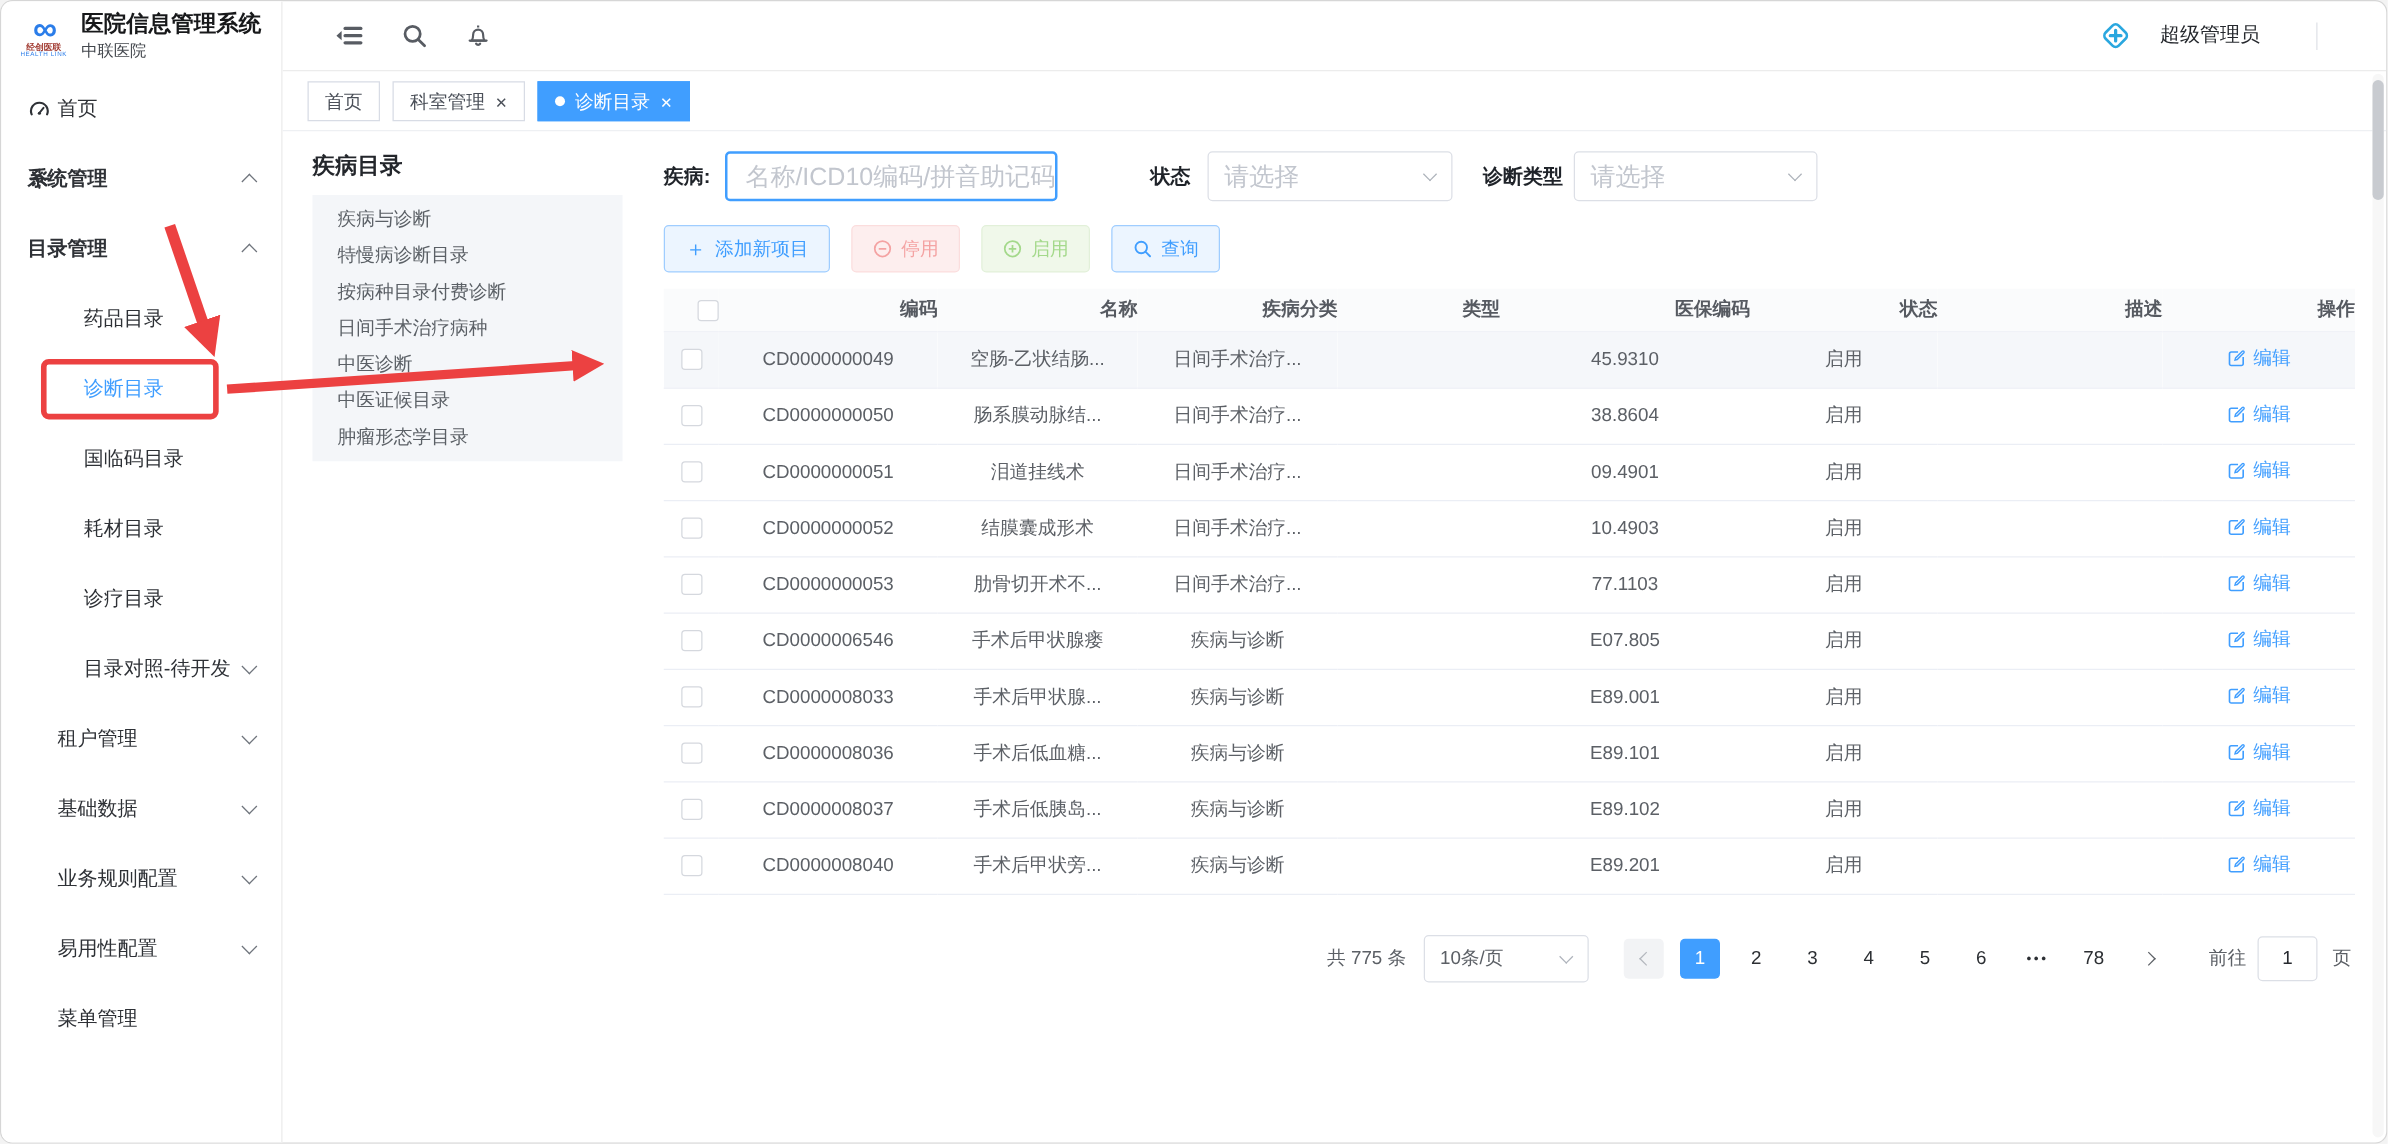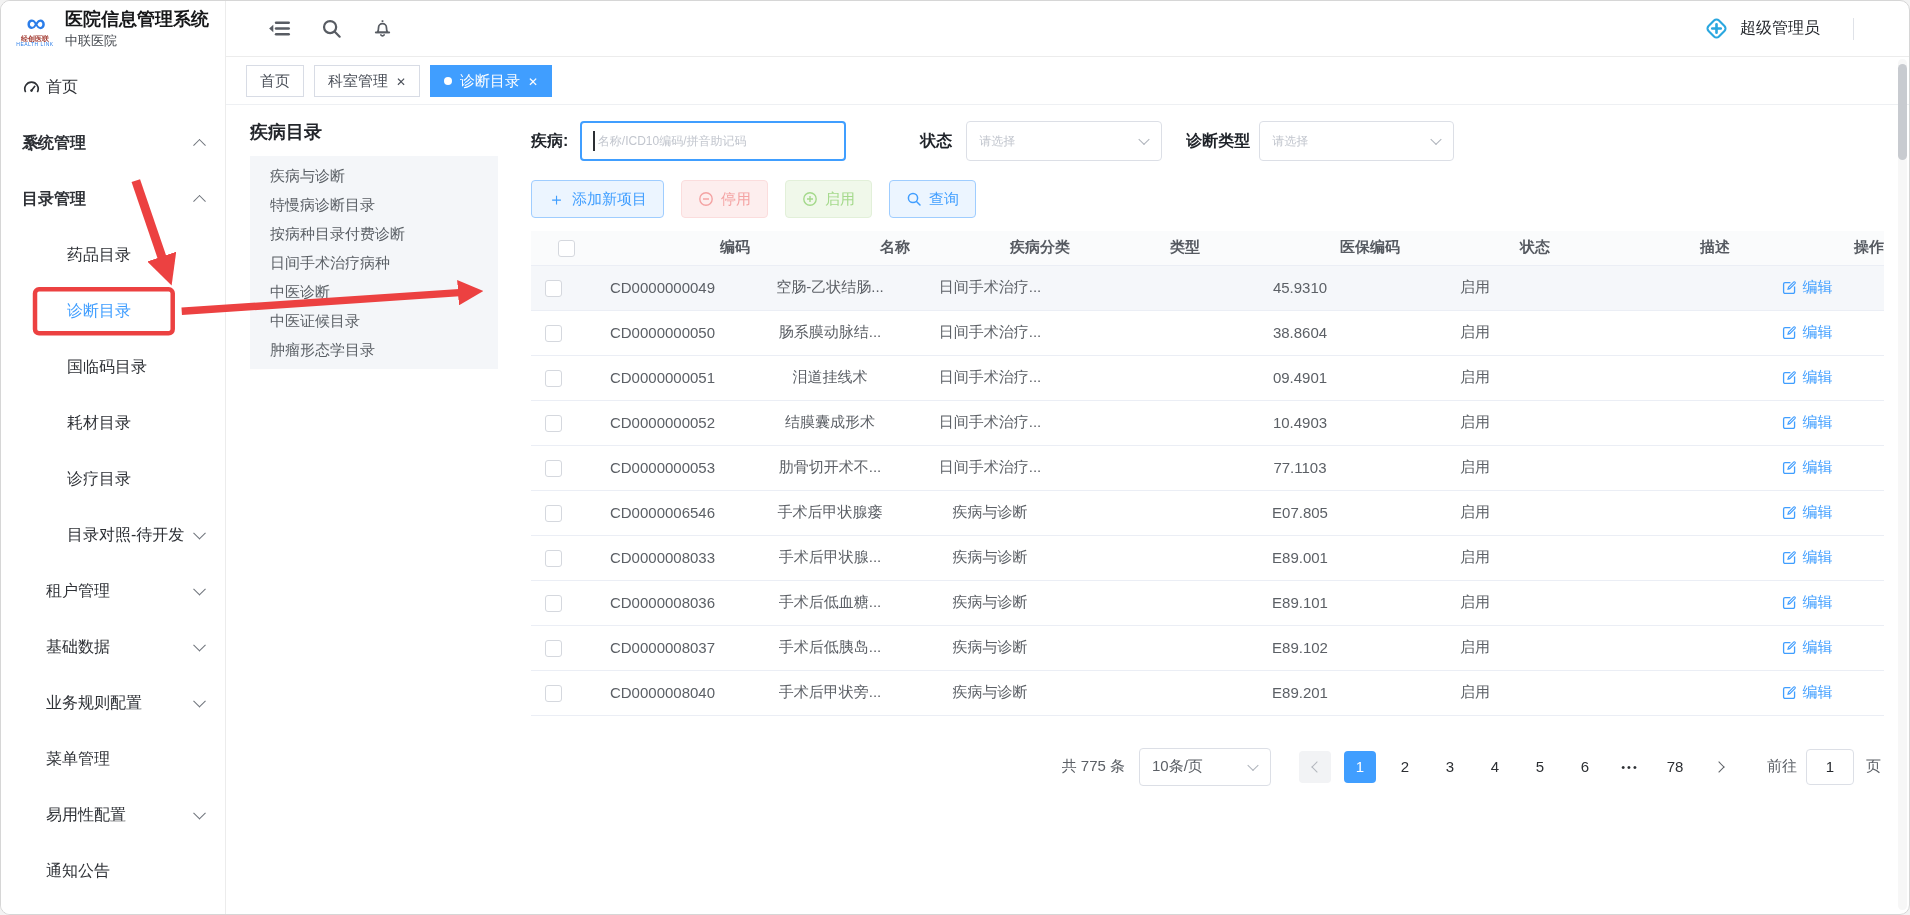--- a/index.html
+++ b/index.html
@@ -27,21 +27,21 @@
   .mi-ic[data-icon="home"] .ic-home{display:block;}
   .mi-ic[data-icon="gear"] .ic-gear{display:block;}
   .chev{display:none;width:9px;height:9px;border-right:1.8px solid #6f747c;border-bottom:1.8px solid #6f747c;position:absolute;right:21px;top:50%;}
   .chev[data-chev="up"]{display:block;transform:translateY(-25%) rotate(-135deg);}
   .chev[data-chev="down"]{display:block;transform:translateY(-70%) rotate(45deg);}
 
   
   .main{flex:1;display:flex;flex-direction:column;min-width:0;}
   .topbar{height:56px;display:flex;align-items:center;border-bottom:1px solid #ececec;padding-left:42px;gap:30px;}
   .tool-ic{display:flex;align-items:center;justify-content:center;cursor:pointer;}
-  .topbar-right{margin-left:auto;display:flex;align-items:center;gap:11px;padding-right:55px;}
+  .topbar-right{margin-left:auto;display:flex;align-items:center;gap:23px;padding-right:55px;}
   .user-name{font-size:16px;color:#26292e;}
   .vdiv{width:1px;height:22px;background:#dfe2e8;margin-left:22px;}
 
   
   .tabbar{display:flex;gap:10px;padding:8px 0 7px 20px;border-bottom:1px solid #eef0f3;}
   .tab{height:32px;padding:0 13px;border:1px solid #d8dce5;background:#fff;color:#4b5059;font-size:15px;display:inline-flex;align-items:center;gap:8px;cursor:pointer;}
   .tab[data-cls~="active"]{background:#409eff;border-color:#409eff;color:#fff;}
   .tab-dot{display:none;width:8px;height:8px;border-radius:50%;background:#fff;}
   .tab[data-cls~="active"] .tab-dot{display:inline-block;}
   .tab-x{display:none;font-size:14px;line-height:1;}
@@ -55,21 +55,21 @@
   .sub-list{list-style:none;background:#f4f6f9;width:248px;padding:5px 0;}
   .sub-item{height:29px;line-height:29px;padding-left:20px;font-size:15px;color:#5b6066;cursor:pointer;white-space:nowrap;}
 
   .workarea{flex:1;padding:16px 28px 0 29px;min-width:0;}
 
   
   .filters{display:flex;align-items:center;}
   .flabel{font-size:16px;font-weight:700;color:#1f2329;white-space:nowrap;}
   .mock-input{margin-left:12px;width:266px;height:40px;border:2px solid #409eff;border-radius:4px;display:flex;align-items:center;padding:0 11px;background:#fff;cursor:text;}
   .caret{width:1.5px;height:20px;background:#2b2e33;margin-right:3px;}
-  .ph{color:#c2c6ce;font-size:12px;white-space:nowrap;}
+  .ph{color:#c2c6ce;font-size:20px;white-space:nowrap;}
   .sel{height:40px;border:1px solid #dcdfe6;border-radius:4px;display:flex;align-items:center;padding:0 12px;background:#fff;position:relative;cursor:pointer;}
   .sel .chev-d{position:absolute;right:13px;top:50%;width:8px;height:8px;border-right:1.6px solid #aeb3bb;border-bottom:1.6px solid #aeb3bb;transform:translateY(-70%) rotate(45deg);}
   .status-label{margin-left:74px;}
   .sel-status{margin-left:14px;width:196px;}
   .type-label{margin-left:24px;}
   .sel-type{margin-left:9px;width:195px;}
 
   
   .actions{margin-top:19px;display:flex;gap:17px;}
   .btn{height:38px;border-radius:4px;padding:0 16px;font-size:15px;display:inline-flex;align-items:center;gap:7px;border:1px solid transparent;cursor:pointer;font-family:inherit;background:#fff;}
@@ -239,37 +239,29 @@
             
           </span>
           <span class="mi-label">业务规则配置</span>
           <span class="chev" data-chev="down"></span>
         </div>
         <div class="mitem" data-cls="lv1">
           <span class="mi-ic" data-icon="">
             
             
           </span>
-          <span class="mi-label">菜单管理</span>
-
-        </div>
-        <div class="mitem" data-cls="lv1">
-          <span class="mi-ic" data-icon="">
-            
-            
-          </span>
           <span class="mi-label">易用性配置</span>
           <span class="chev" data-chev="down"></span>
         </div>
         <div class="mitem" data-cls="lv1">
           <span class="mi-ic" data-icon="">
             
             
           </span>
-          <span class="mi-label">通知公告</span>
+          <span class="mi-label">菜单管理</span>
 
         </div>
       </nav>
   </aside>
 
   <div class="main">
 
     <header class="topbar">
       <span class="tool-ic">
         <svg viewBox="0 0 20 16" width="23" height="19">

